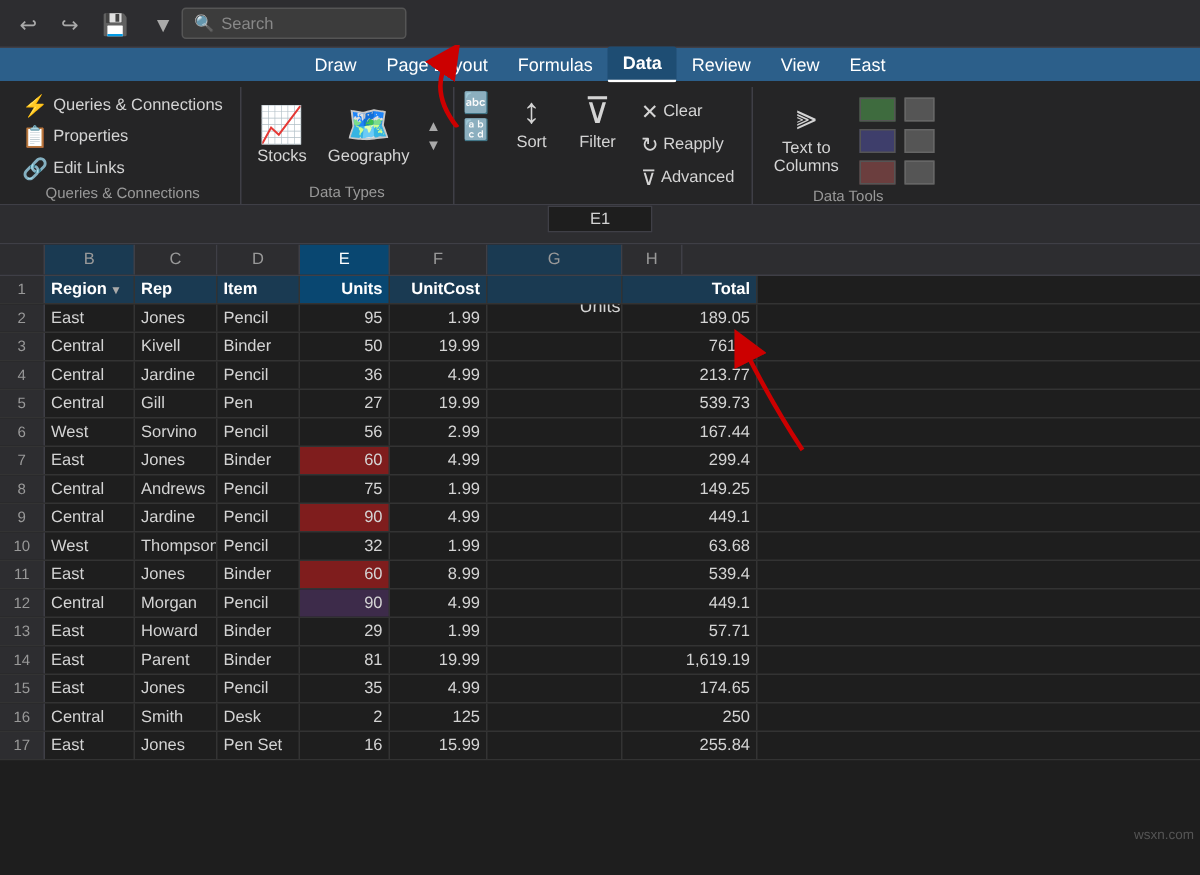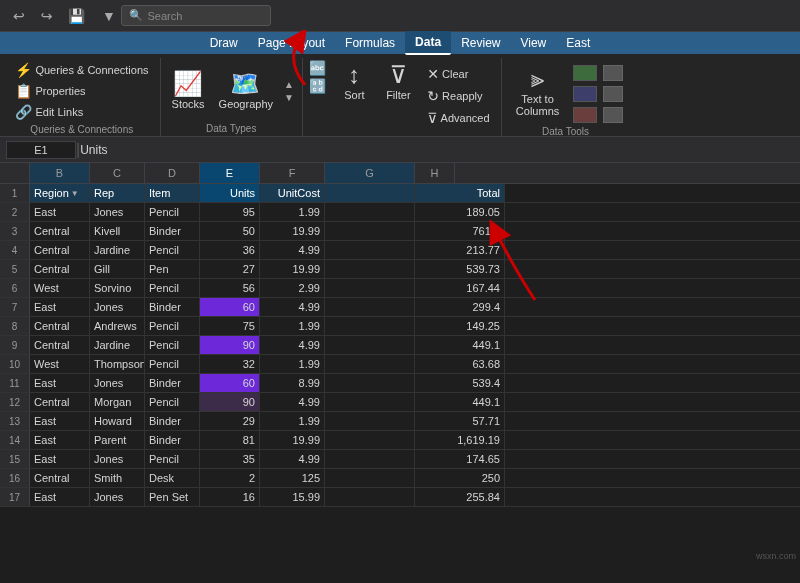--- a/index.html
+++ b/index.html
@@ -109,21 +109,22 @@
     .scroll-arrow { font-size: 10px; color: #aaa; cursor: pointer; }
 
     
     .formula-bar {
       background: #2d2d30;
       height: 26px;
       display: flex;
       align-items: center;
       border-bottom: 1px solid #3f3f46;
       padding: 0 6px;
-      gap: 0;
+      gap: 12px;
+      flex-direction: column;
     }
     .name-box {
       background: #1e1e1e;
       border: 1px solid #3f3f46;
       color: #d4d4d4;
       font-size: 11px;
       padding: 2px 6px;
       width: 70px;
       text-align: center;
     }
@@ -181,24 +182,24 @@
       align-items: center;
       padding: 0 4px;
       font-size: 11px;
       height: 18px;
       overflow: hidden;
       white-space: nowrap;
     }
     .cell.header-row {
       background: #1a3a52;
       color: #fff;
-      font-weight: normal;
+      font-weight: bold;
     }
     .cell.selected { background: #094771; }
-    .cell.pink-bg { background: #6d28d9; }
+    .cell.pink-bg { background: #7f1d1d; }
     .cell.num { justify-content: flex-end; }
     .cell.purple-bg { background: #3d2b4a; }
     .col-b { width: 60px; min-width: 60px; }
     .col-c { width: 55px; min-width: 55px; }
     .col-d { width: 55px; min-width: 55px; }
     .col-e { width: 60px; min-width: 60px; }
     .col-f { width: 65px; min-width: 65px; }
     .col-g { width: 90px; min-width: 90px; }
 
     .filter-arrow {

